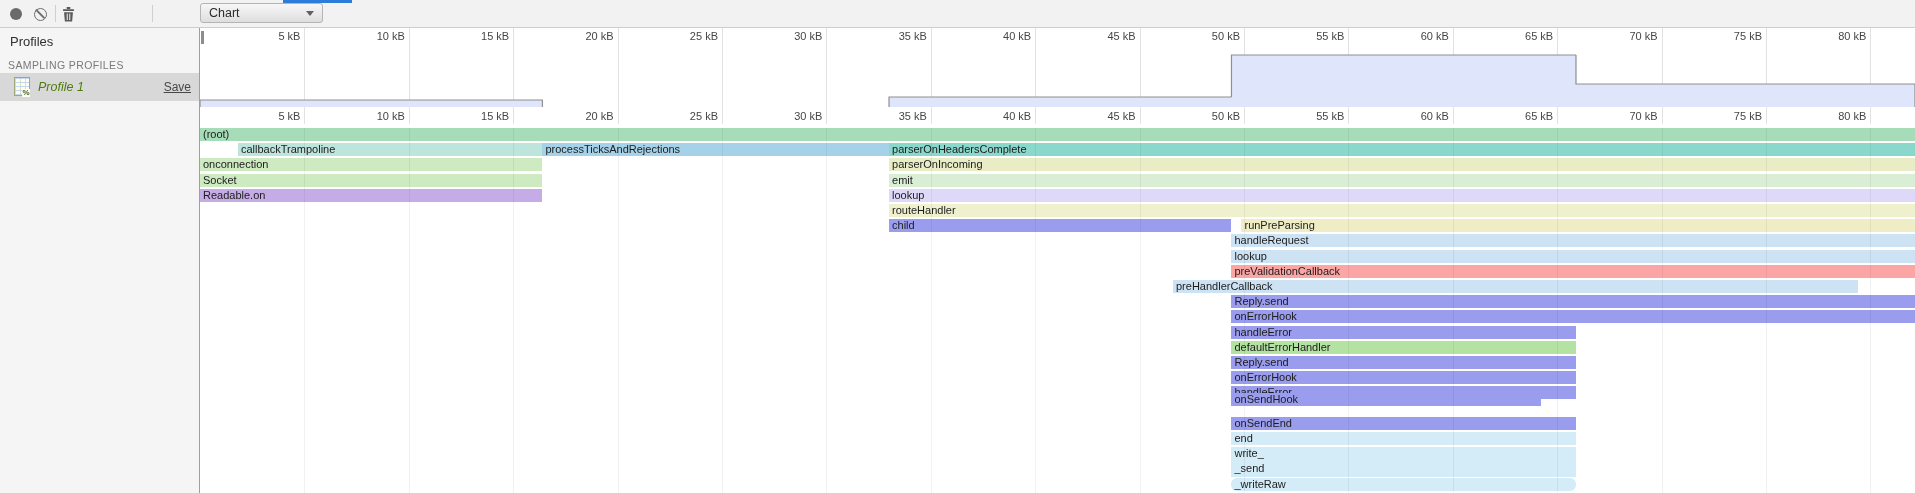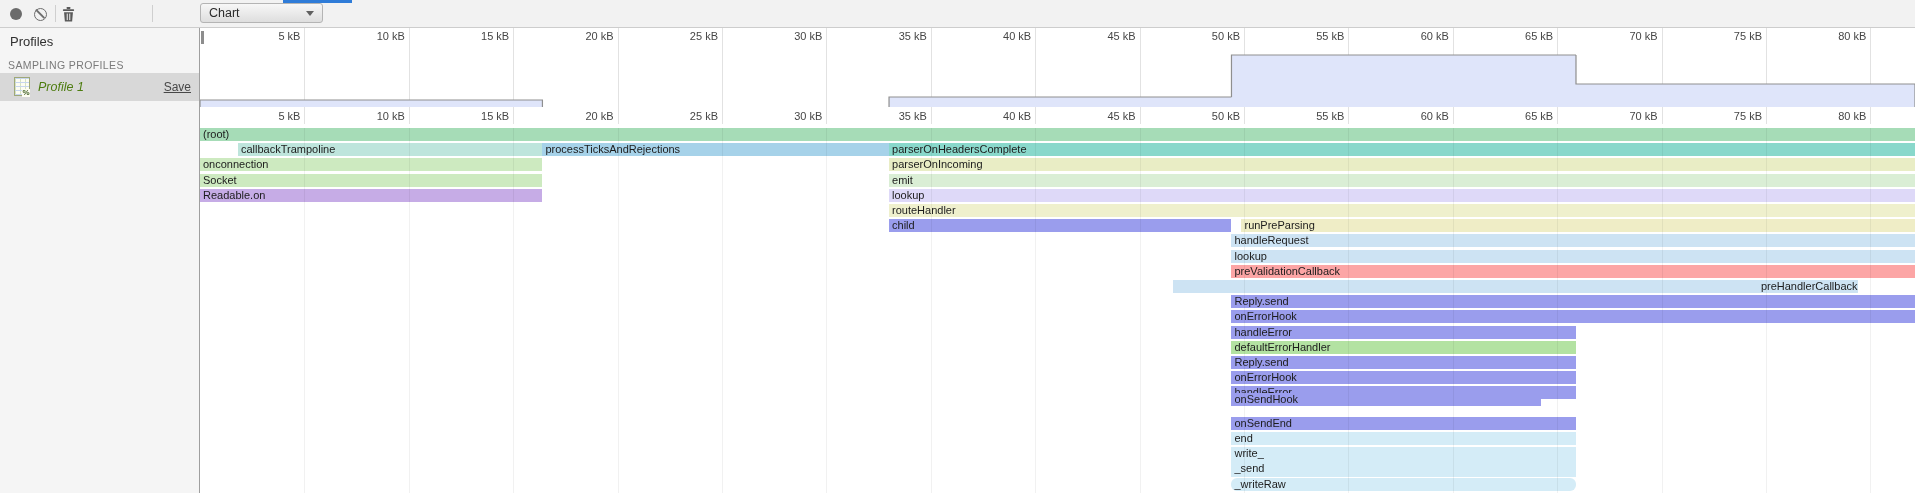--- a/index.html
+++ b/index.html
@@ -207,21 +207,21 @@
     </div>
     <div class="frame" style="left: 1231.47px; width: 684.528px; top: 234.4px; height: 13px; background: rgb(205, 227, 243);">
       <span class="flabel">handleRequest</span>
     </div>
     <div class="frame" style="left: 1231.47px; width: 684.528px; top: 249.6px; height: 13px; background: rgb(205, 227, 243);">
       <span class="flabel">lookup</span>
     </div>
     <div class="frame" style="left: 1231.47px; width: 726px; top: 264.8px; height: 13px; background: #fca5a5;">
       <span class="flabel">preValidationCallback</span>
     </div>
-    <div class="frame" style="left: 1173px; width: 684.528px; top: 280px; height: 13px; background: rgb(205, 227, 243); text-align: right;">
+    <div class="frame" style="left: 1173px; width: 684.528px; top: 280px; height: 13px; background: rgb(205, 227, 243);">
       <span class="flabel">preHandlerCallback</span>
     </div>
     <div class="frame" style="left: 1231.47px; width: 684.528px; top: 295.2px; height: 13px; background: rgb(154, 157, 237);">
       <span class="flabel">Reply.send</span>
     </div>
     <div class="frame" style="left: 1231.47px; width: 684.528px; top: 310.4px; height: 13px; background: rgb(154, 157, 237);">
       <span class="flabel">onErrorHook</span>
     </div>
     <div class="frame" style="left: 1231.47px; width: 344.52px; top: 325.6px; height: 13px; background: rgb(154, 157, 237);">
       <span class="flabel">handleError</span>

